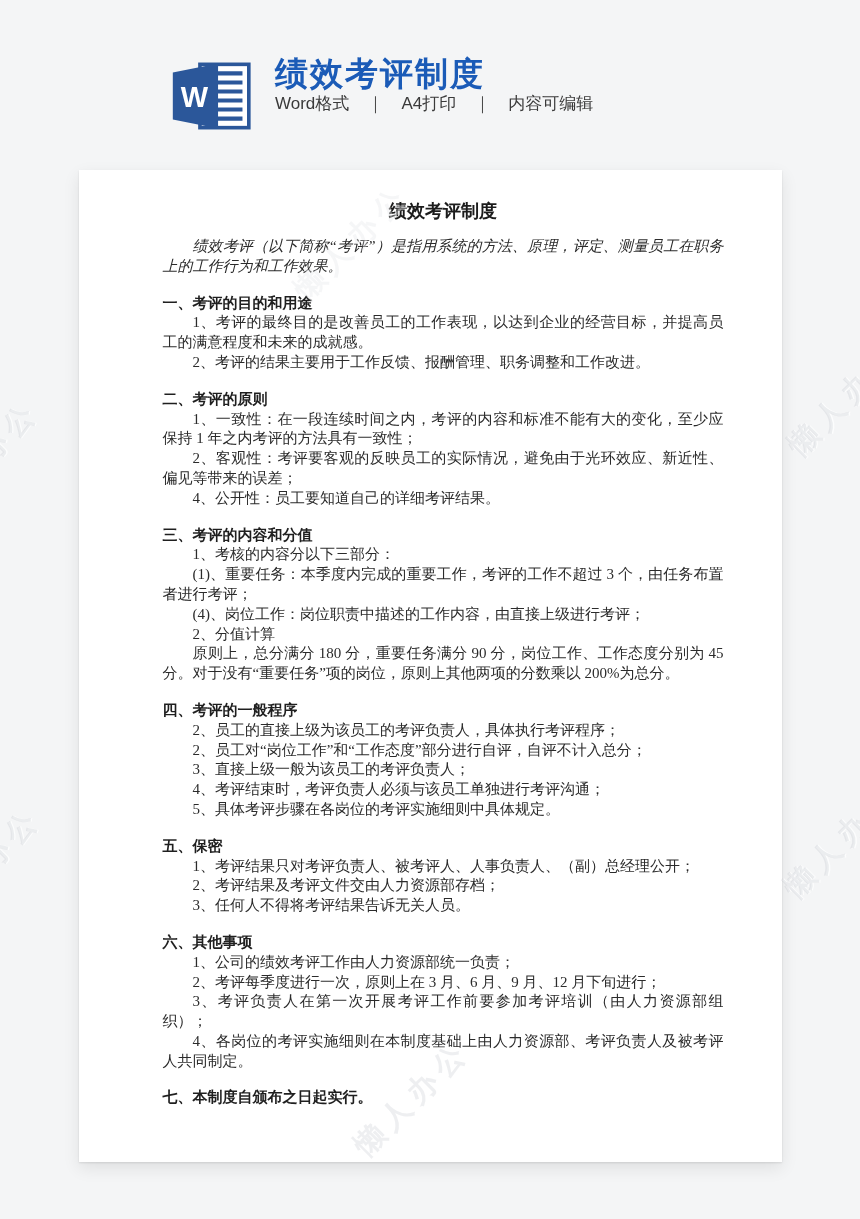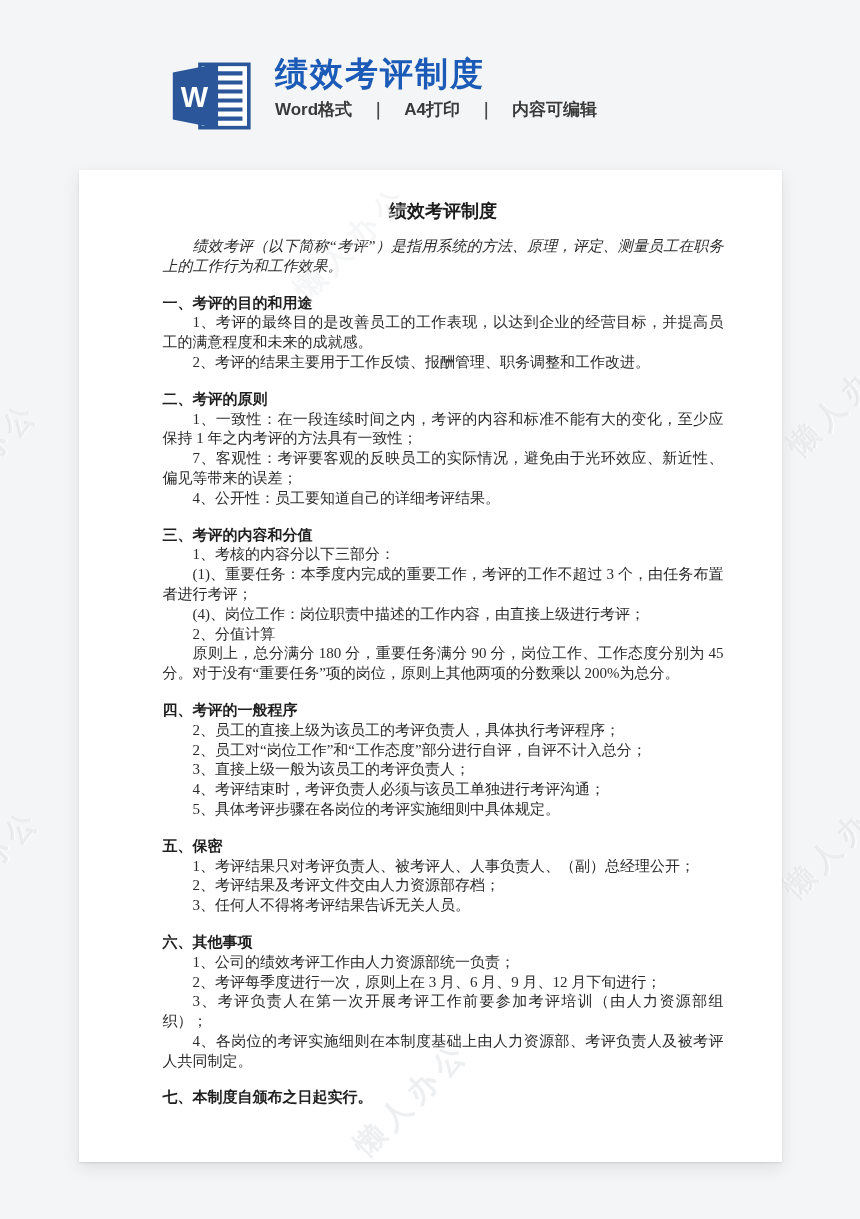--- a/index.html
+++ b/index.html
@@ -33,21 +33,21 @@
     position:relative; height:170px; padding:56px 0 0 163px;
     display:flex; align-items:flex-start; z-index:2;
   }
   .word-icon { width:92px; height:76px; flex:0 0 auto; margin-top:2px; }
   .header-text { margin-left:20px; }
   .header-title {
     font-size:33px; font-weight:bold; color:#1B5BB7;
     letter-spacing:2px; line-height:1.1;
   }
   .header-subtitle {
-    margin-top:6px; font-size:17px; font-weight:bold; color:#3A3A3A;
+    margin-top:0; font-size:17px; font-weight:normal; color:#3A3A3A;
   }
   .header-subtitle .sep { margin:0 13px; color:#4a4a4a; }
 
   
   .doc-page {
     position:relative; width:703px; min-height:992px; margin:0 auto;
     background:#ffffff;
     box-shadow:0 1px 2px rgba(0,0,0,0.10), 0 6px 16px rgba(0,0,0,0.09);
     padding:30px 58px 40px 84px;
     font-family:"Liberation Serif","DejaVu Serif",serif;
@@ -114,21 +114,21 @@
     <p class="doc-par intro">绩效考评（以下简称“考评”）是指用系统的方法、原理，评定、测量员工在职务上的工作行为和工作效果。</p>
     <div id="sections">
         <section class="doc-section">
           <h2 class="sec-heading">一、考评的目的和用途</h2>
           <p class="doc-par">1、考评的最终目的是改善员工的工作表现，以达到企业的经营目标，并提高员工的满意程度和未来的成就感。</p>
           <p class="doc-par">2、考评的结果主要用于工作反馈、报酬管理、职务调整和工作改进。</p>
         </section>
         <section class="doc-section">
           <h2 class="sec-heading">二、考评的原则</h2>
           <p class="doc-par">1、一致性：在一段连续时间之内，考评的内容和标准不能有大的变化，至少应保持 1 年之内考评的方法具有一致性；</p>
-          <p class="doc-par">7、客观性：考评要客观的反映员工的实际情况，避免由于光环效应、新近性、偏见等带来的误差；</p>
+          <p class="doc-par">2、客观性：考评要客观的反映员工的实际情况，避免由于光环效应、新近性、偏见等带来的误差；</p>
           <p class="doc-par">4、公开性：员工要知道自己的详细考评结果。</p>
         </section>
         <section class="doc-section">
           <h2 class="sec-heading">三、考评的内容和分值</h2>
           <p class="doc-par">1、考核的内容分以下三部分：</p>
           <p class="doc-par">(1)、重要任务：本季度内完成的重要工作，考评的工作不超过 3 个，由任务布置者进行考评；</p>
           <p class="doc-par">(4)、岗位工作：岗位职责中描述的工作内容，由直接上级进行考评；</p>
           <p class="doc-par">2、分值计算</p>
           <p class="doc-par">原则上，总分满分 180 分，重要任务满分 90 分，岗位工作、工作态度分别为 45 分。对于没有“重要任务”项的岗位，原则上其他两项的分数乘以 200%为总分。</p>
         </section>

